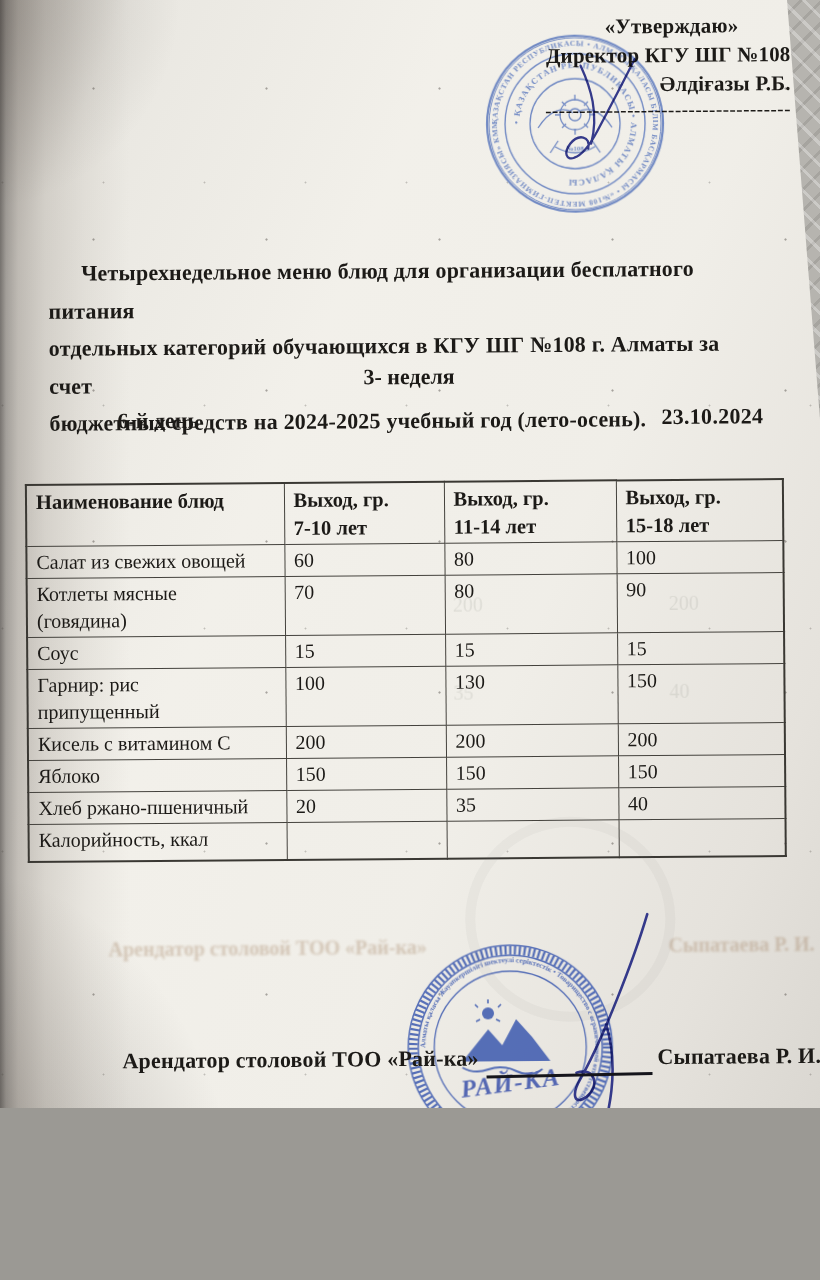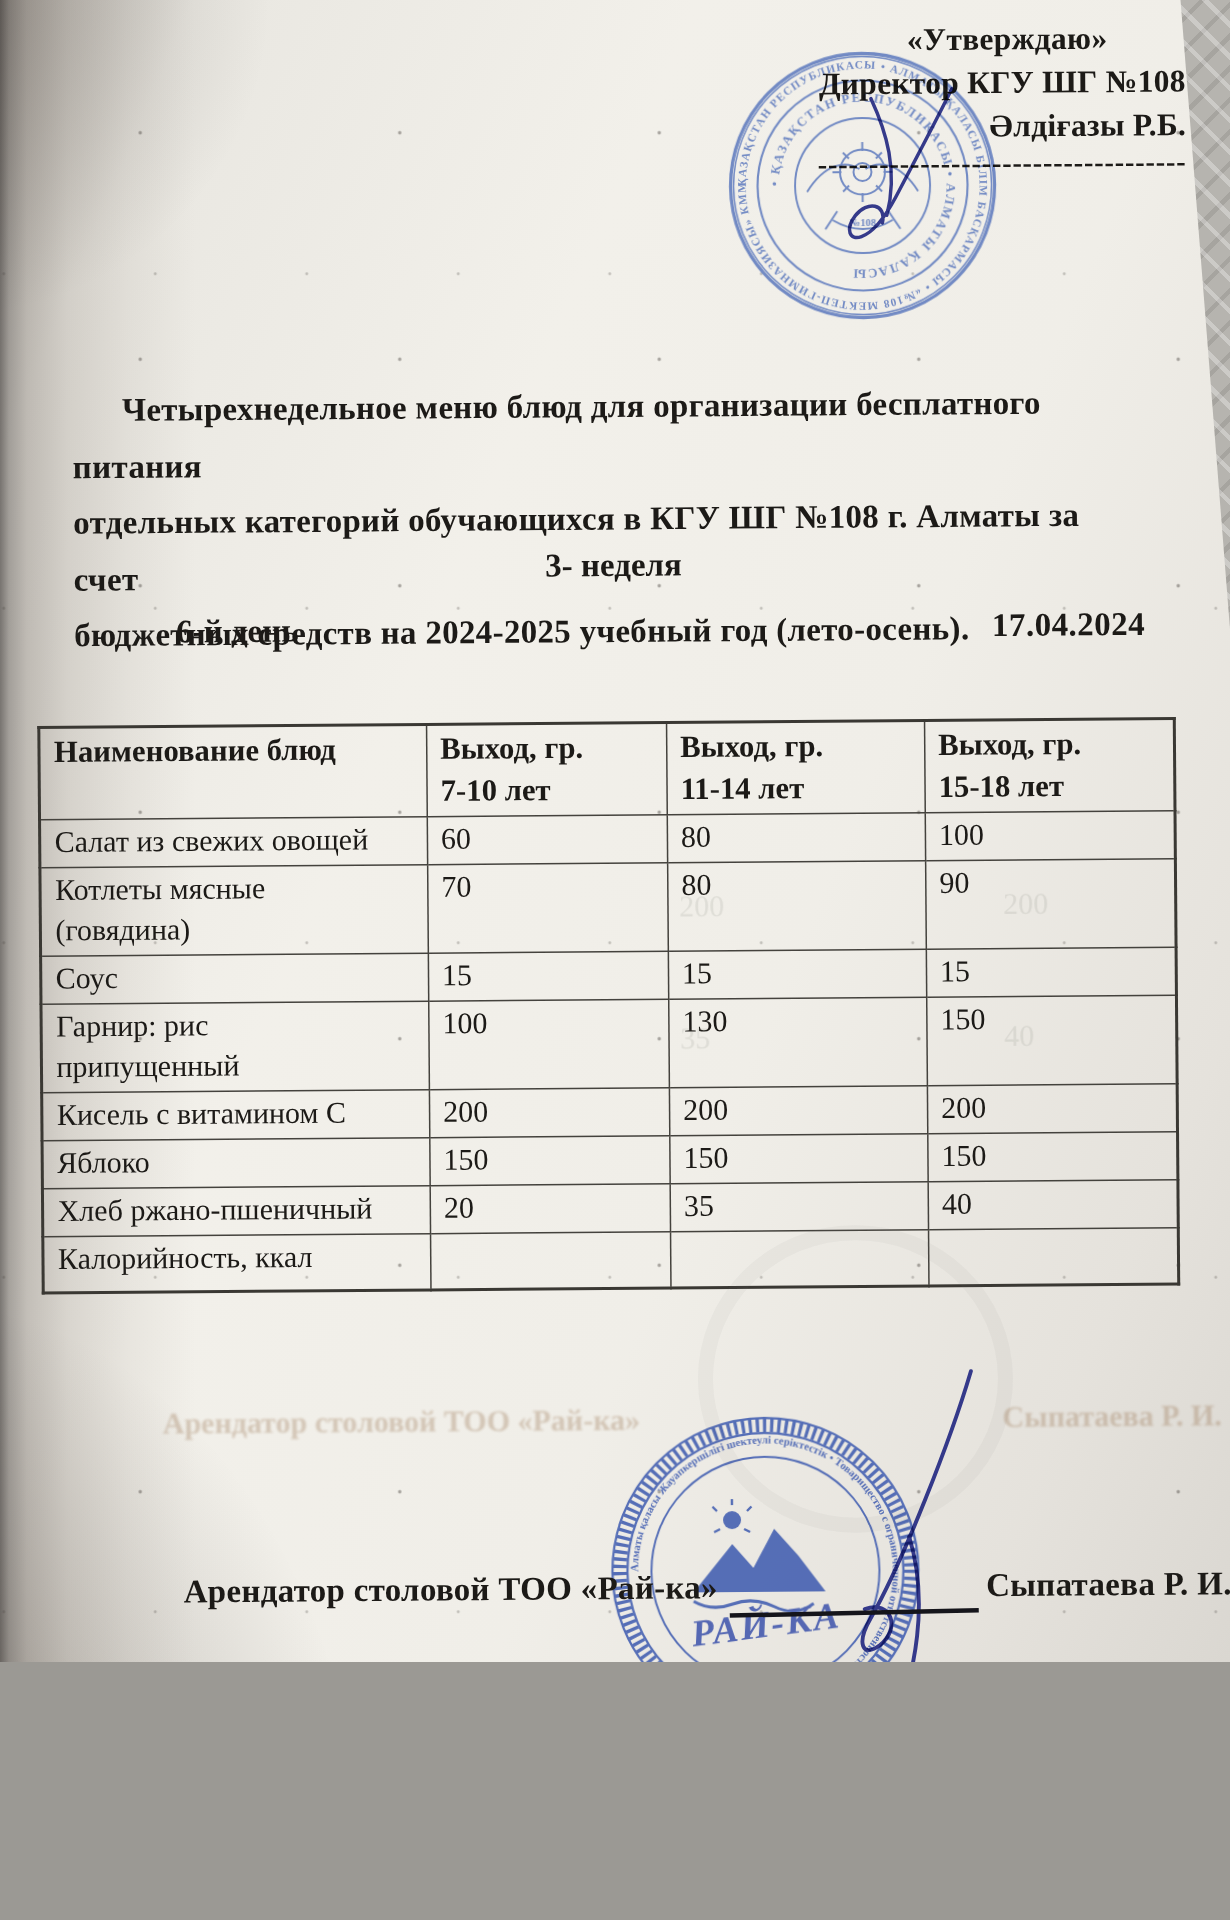--- a/index.html
+++ b/index.html
@@ -141,21 +141,21 @@
     </svg>
 
     <div class="abs title">
       <div class="l1">Четырехнедельное меню блюд для организации бесплатного питания</div>
       <div>отдельных категорий обучающихся в КГУ ШГ №108 г. Алматы за счет</div>
       <div>бюджетных средств на 2024-2025 учебный год (лето-осень).</div>
     </div>
 
     <div class="abs week">3- неделя</div>
     <div class="abs day">6-й день</div>
-    <div class="abs date">17.04.2024</div>
+    <div class="abs date">23.10.2024</div>
 
     <table class="menu">
       <colgroup>
           <col style="width:258px">
           <col style="width:160px">
           <col style="width:172px">
           <col style="width:167px">
         </colgroup>
       <tbody>
           <tr class="rh">

